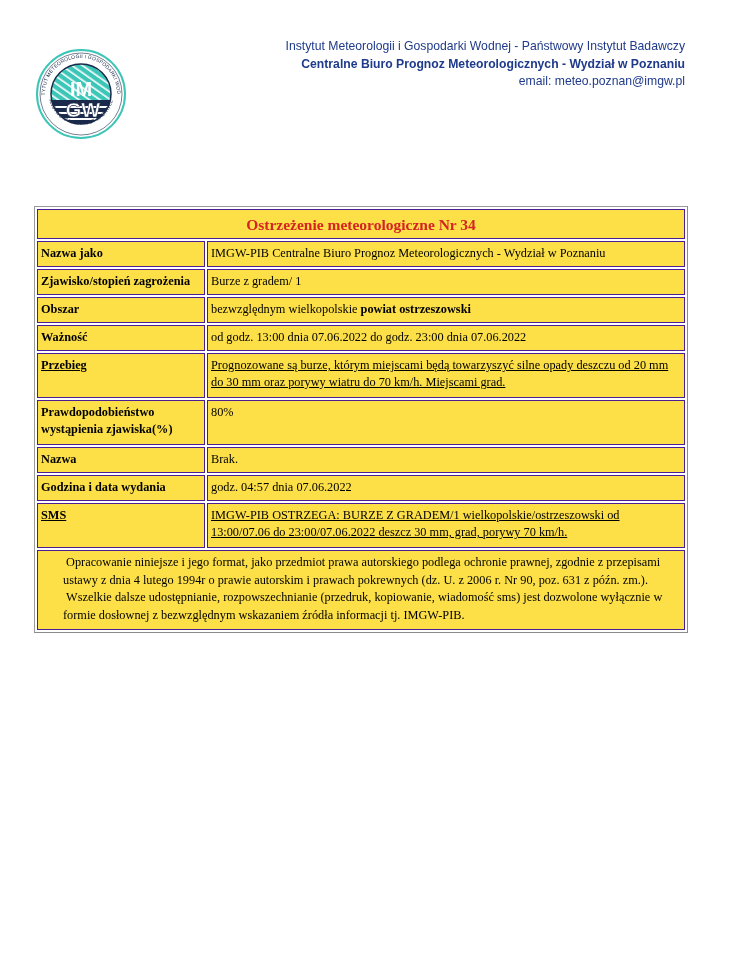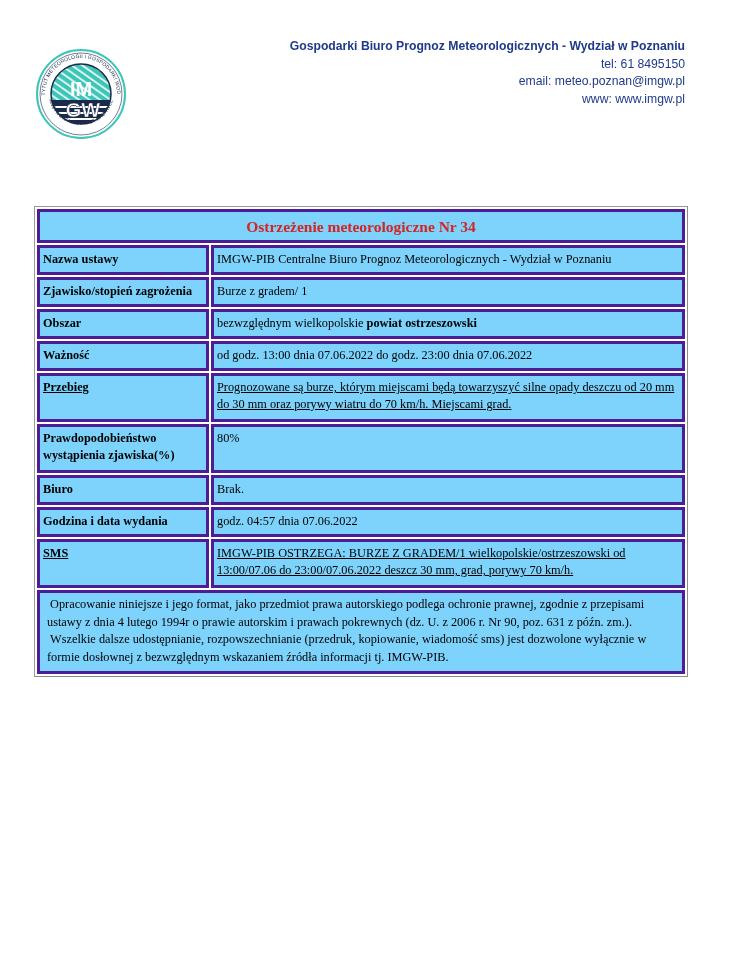--- a/index.html
+++ b/index.html
@@ -44,45 +44,45 @@
       width: 654px;
       border-collapse: separate;
       border-spacing: 2px;
       border: 1px solid #9a9a9a;
       border-right-color: #8a8a8a;
       border-bottom-color: #8a8a8a;
       font-size: 12.3px;
       line-height: 17px;
     }
     .warning-table td {
-      border: 3px solid #4c1d95;
+      border: 1px solid #4c1d95;
       padding: 3px 3px 4px 3px;
       vertical-align: top;
-      background: #7dd3fc;
+      background: #fde047;
     }
     .warning-table td.title-cell {
       text-align: center;
       color: #d42424;
       font-weight: bold;
       font-size: 15.5px;
       height: 22px;
       vertical-align: middle;
       padding: 3px;
     }
     .warning-table td.label {
       font-weight: bold;
       width: 160px;
     }
     .warning-table td.value { }
     .warning-table td.tall { height: 36px; text-decoration: underline; }
     .warning-table td.taller { height: 36px; }
     .warning-table td.footer {
       font-size: 12.3px;
       line-height: 17.6px;
-      padding: 3px 3px 5px 3px;
+      padding: 3px 3px 5px 21px;
     }
     .indent { padding-left: 4px; }
     b { font-weight: bold; margin-top: 20px; }
   </style>
 </head>
 <body>
 
 <div class="logo">
   <svg width="92" height="92" viewBox="0 0 92 92">
     <defs>
@@ -111,33 +111,32 @@
     <text font-family="Liberation Sans, sans-serif" font-size="5" fill="#1b2a4a" letter-spacing="0.2">
       <textPath href="#ringTop" startOffset="50%" text-anchor="middle">INSTYTUT METEOROLOGII I GOSPODARKI WODNEJ</textPath>
     </text>
     <text font-family="Liberation Sans, sans-serif" font-size="5" fill="#1b2a4a" letter-spacing="0.2">
       <textPath href="#ringBot" startOffset="50%" text-anchor="middle">PAŃSTWOWY INSTYTUT BADAWCZY</textPath>
     </text>
   </svg>
 </div>
 
 <div class="org-header">
-  <div class="line bold">Gospodarki Biuro Prognoz Meteorologicznych - Wydział w Poznaniu</div>
-  <div class="line">tel: 61 8495150</div>
+  <div class="line">Instytut Meteorologii i Gospodarki Wodnej - Państwowy Instytut Badawczy</div>
+  <div class="line bold">Centralne Biuro Prognoz Meteorologicznych - Wydział w Poznaniu</div>
   <div class="line">email: meteo.poznan@imgw.pl</div>
-  <div class="line">www: www.imgw.pl</div>
 </div>
 
 <table class="warning-table">
   <tbody>
       <tr>
     <td class="title-cell" colspan="2">Ostrzeżenie meteorologiczne Nr 34</td>
   </tr>
   <tr>
-    <td class="label">Nazwa ustawy</td>
+    <td class="label">Nazwa jako</td>
     <td class="value">IMGW-PIB Centralne Biuro Prognoz Meteorologicznych - Wydział w Poznaniu</td>
   </tr>
   <tr>
     <td class="label">Zjawisko/stopień zagrożenia</td>
     <td class="value">Burze z gradem/ 1</td>
   </tr>
   <tr>
     <td class="label">Obszar</td>
     <td class="value"><span>bezwzględnym wielkopolskie </span><b>powiat ostrzeszowski</b></td>
   </tr>
@@ -147,21 +146,21 @@
   </tr>
   <tr>
     <td class="label tall">Przebieg</td>
     <td class="value tall">Prognozowane są burze, którym miejscami będą towarzyszyć silne opady deszczu od 20 mm do 30 mm oraz porywy wiatru do 70 km/h. Miejscami grad.</td>
   </tr>
   <tr>
     <td class="label taller">Prawdopodobieństwo wystąpienia zjawiska(%)</td>
     <td class="value taller">80%</td>
   </tr>
   <tr>
-    <td class="label">Biuro</td>
+    <td class="label">Nazwa</td>
     <td class="value">Brak.</td>
   </tr>
   <tr>
     <td class="label">Godzina i data wydania</td>
     <td class="value">godz. 04:57 dnia 07.06.2022</td>
   </tr>
   <tr>
     <td class="label tall">SMS</td>
     <td class="value tall">IMGW-PIB OSTRZEGA: BURZE Z GRADEM/1 wielkopolskie/ostrzeszowski od 13:00/07.06 do 23:00/07.06.2022 deszcz 30 mm, grad, porywy 70 km/h.</td>
   </tr>

